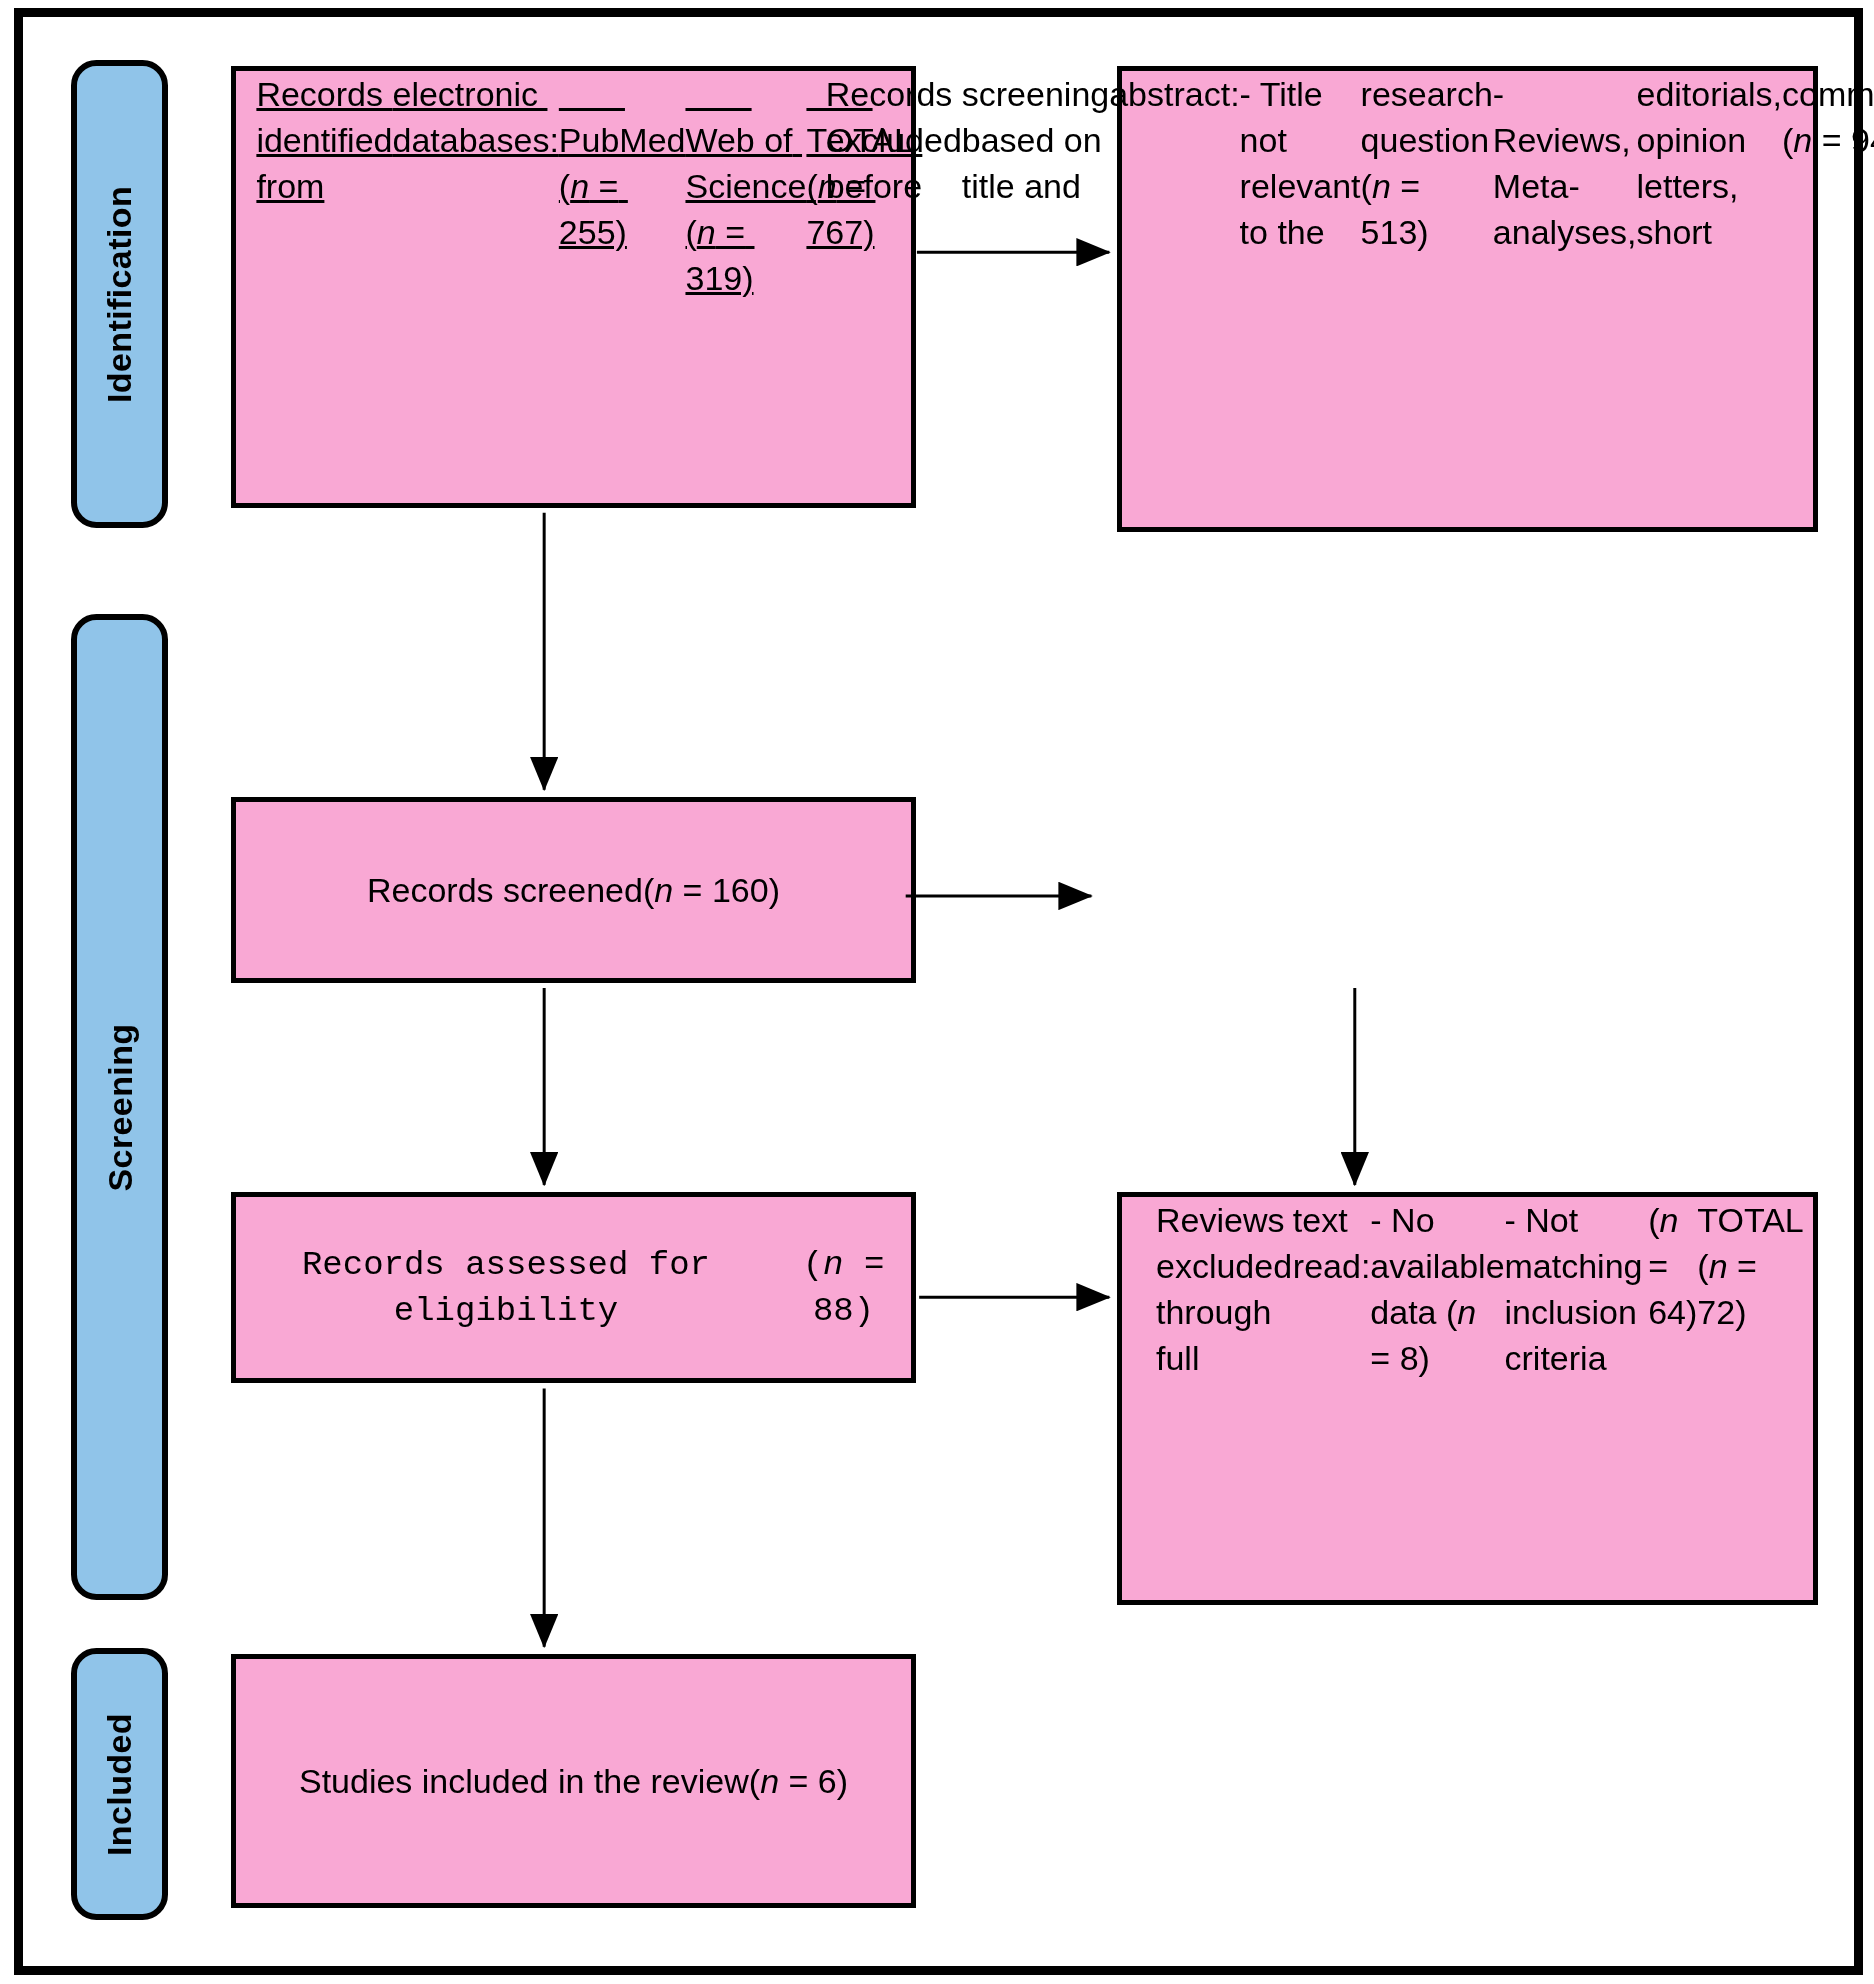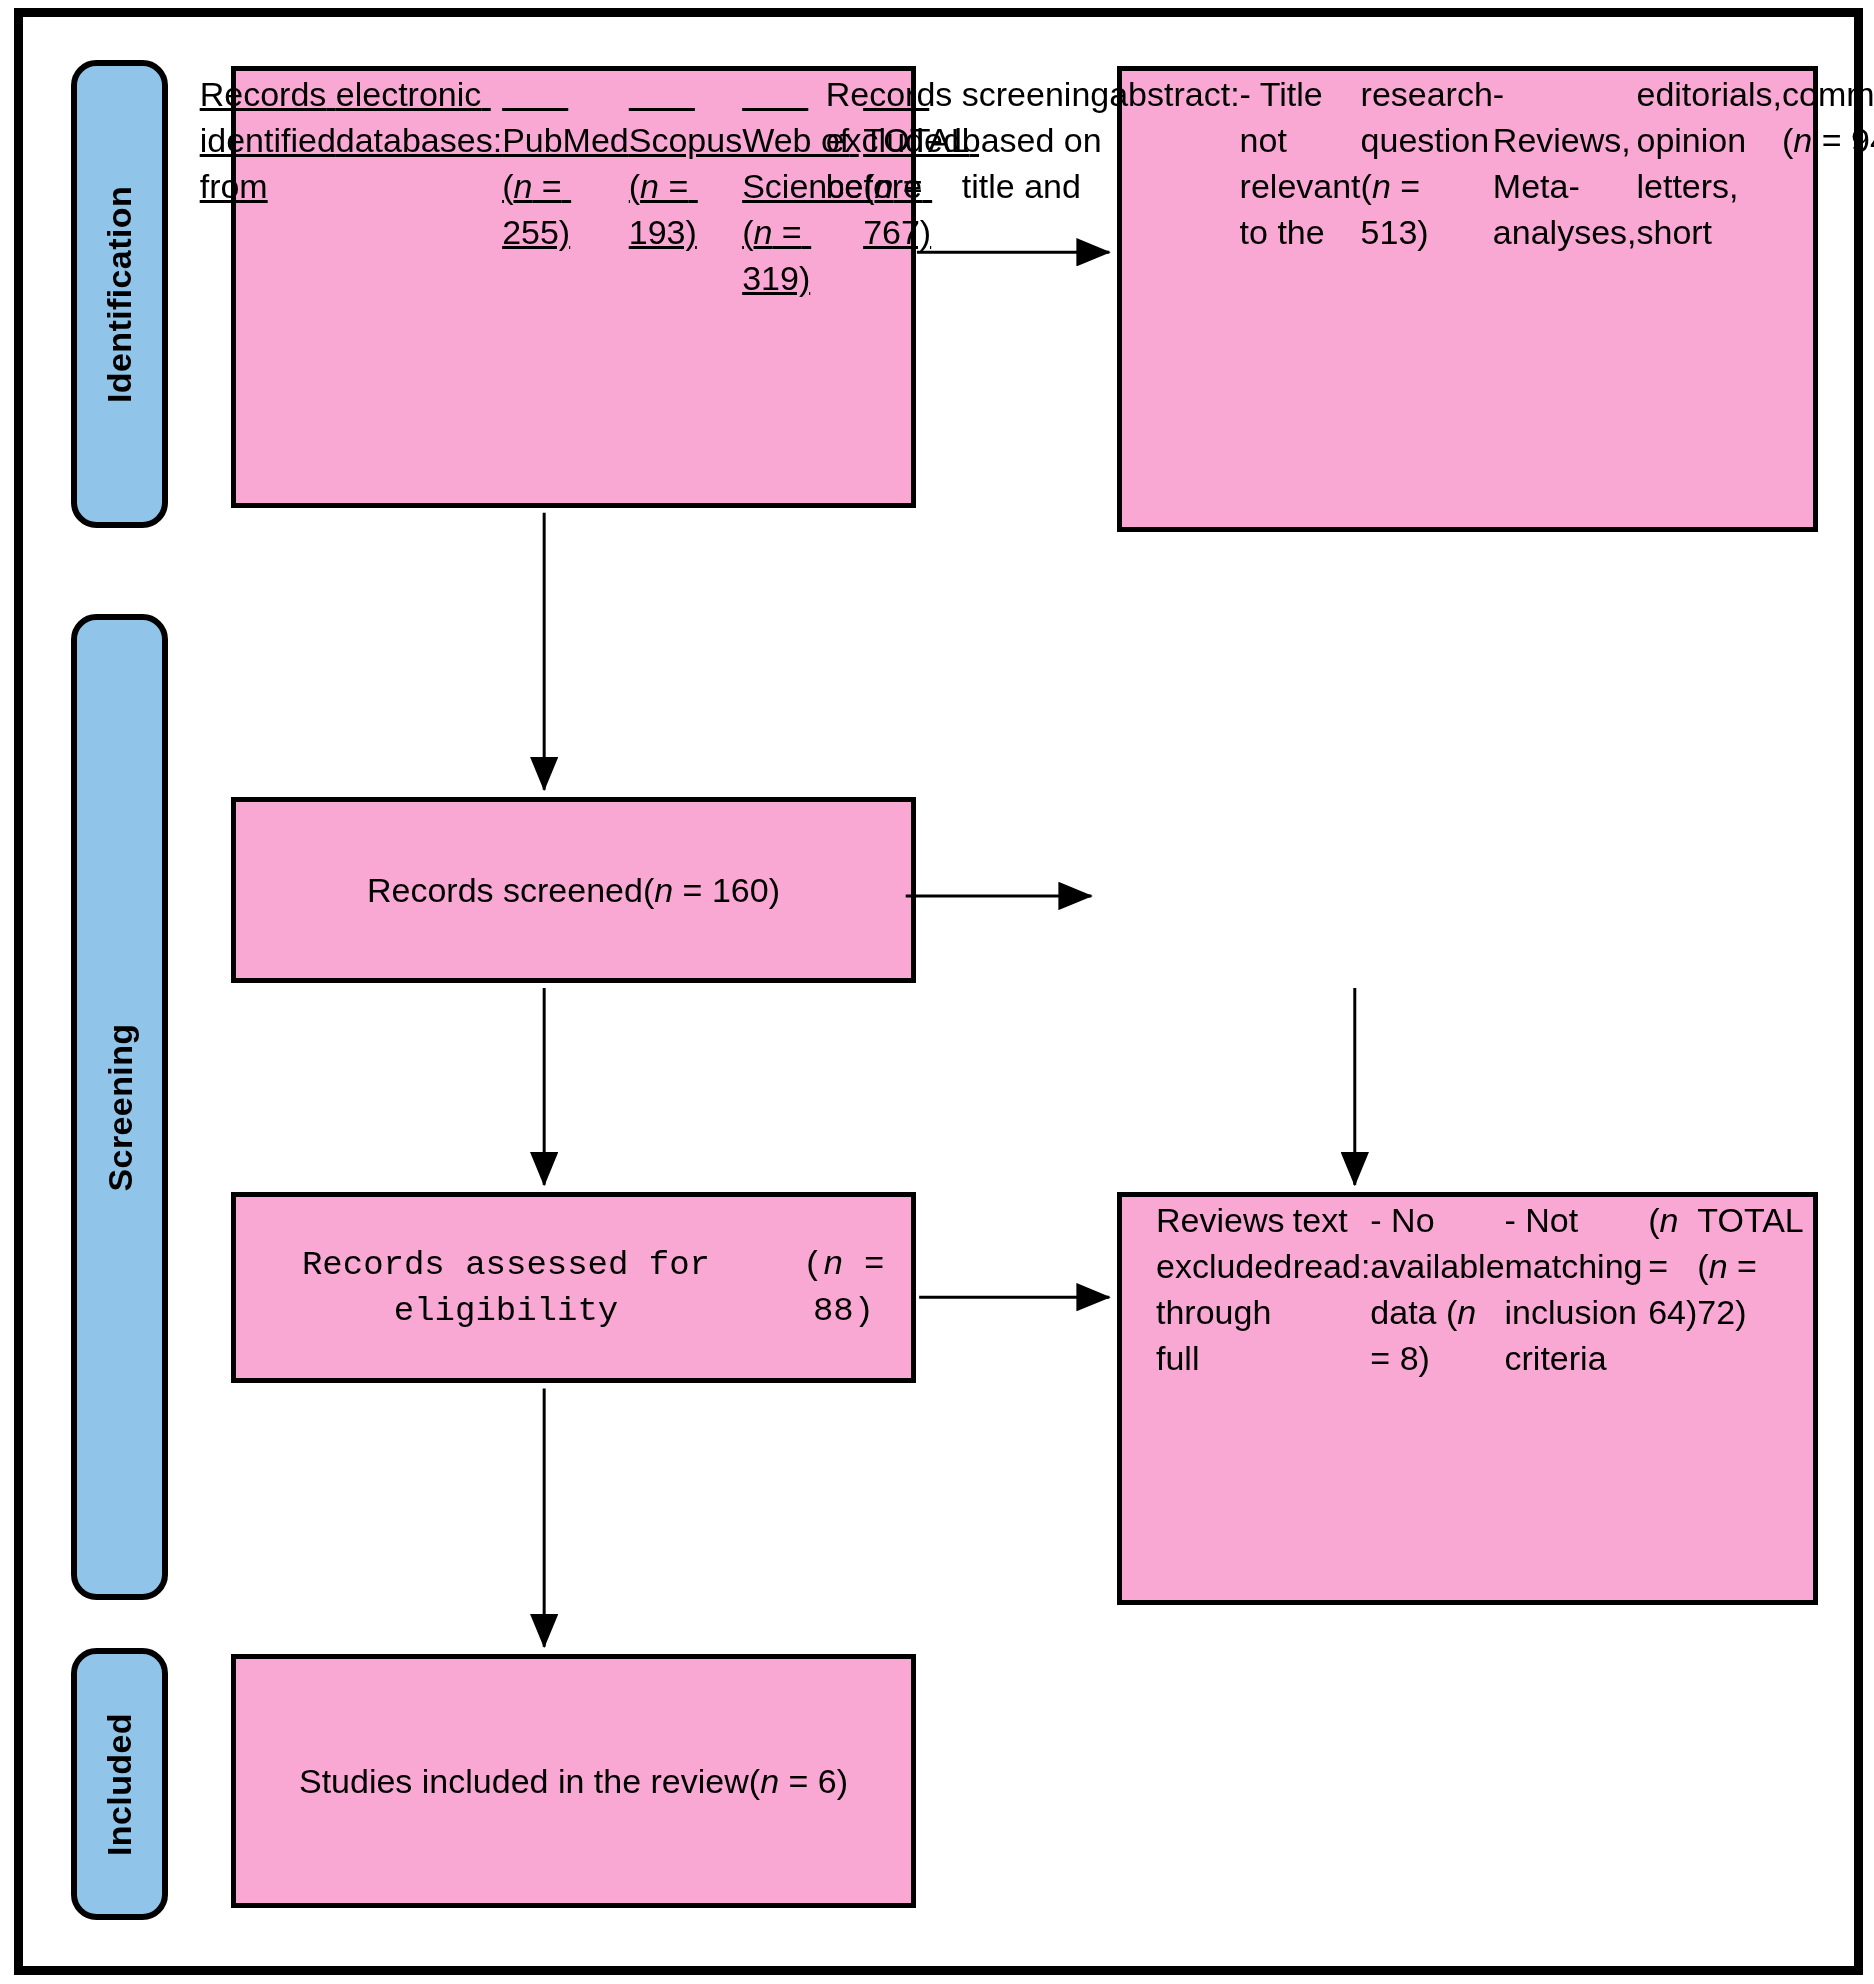--- a/index.html
+++ b/index.html
@@ -99,21 +99,20 @@
     <span class="stage-label">Screening</span>
   </div>
   <div class="stage" id="stage-included" style="background: rgb(144, 196, 233);">
     <span class="stage-label">Included</span>
   </div>
 
   <div class="flowbox box-left-align" id="box-identified">
       <div class="line">Records identified from</div>
       <div class="line">electronic databases:</div>
       <div class="line">       PubMed (<i>n</i> = 255)</div>
-      <div class="line">       Scopus (<i>n</i> = 193)</div>
       <div class="line">       Web of Science (<i>n</i> = 319)</div>
       <div class="line">       TOTAL (<i>n</i> = 767)</div>
     </div>
 
   <div class="flowbox box-left-align" id="box-excluded-screening">
       <div class="line">Records excluded before</div>
       <div class="line">screening based on title and</div>
       <div class="line">abstract:</div>
       <div class="line">- Title not relevant to the</div>
       <div class="line">research question (<i>n</i> = 513)</div>

